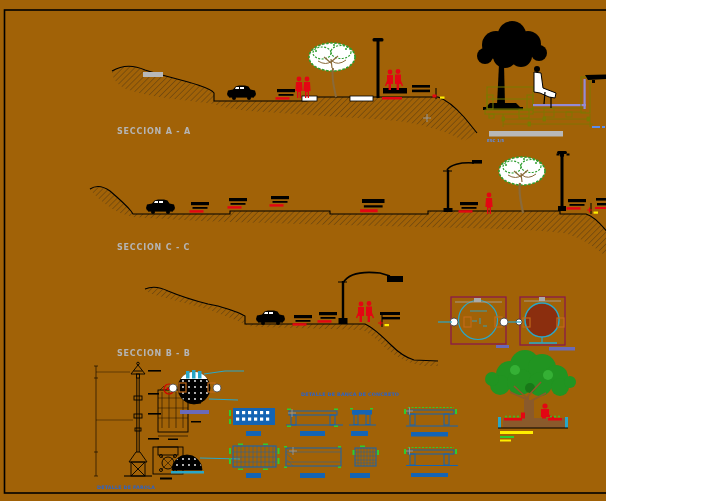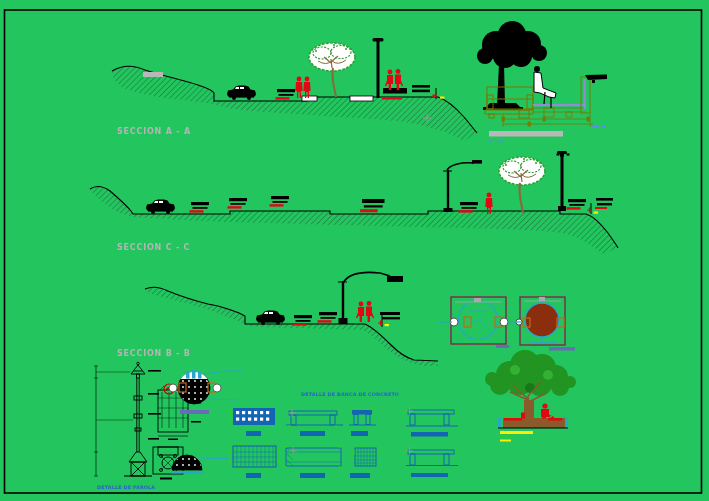--- a/index.html
+++ b/index.html
@@ -1,16 +1,16 @@
 <!DOCTYPE html>
 <html><head>
 <meta charset="utf-8">
 <style>
   html,body{margin:0;padding:0;background:#ffffff;}
-  .sheet{position:relative;width:709px;height:501px;background:#22c55e;overflow:hidden;
+  .sheet{position:relative;width:606px;height:501px;background:#a16207;overflow:hidden;
          font-family:"DejaVu Sans", sans-serif;}
   svg{position:absolute;left:0;top:0;}
   text{font-family:"DejaVu Sans", sans-serif;}
   .seclabel{fill:#b5b5b5;font-weight:bold;font-size:8px;letter-spacing:0.8px;}
   .bluetitle{fill:#2b63c9;font-weight:bold;font-size:4.8px;letter-spacing:0.2px;}
   .esclabel{fill:#5b8dee;font-weight:bold;font-size:4px;}
   .bluebar{fill:#1464b4;}
   .g{fill:#2ecc2e;}
 </style>
 </head>

